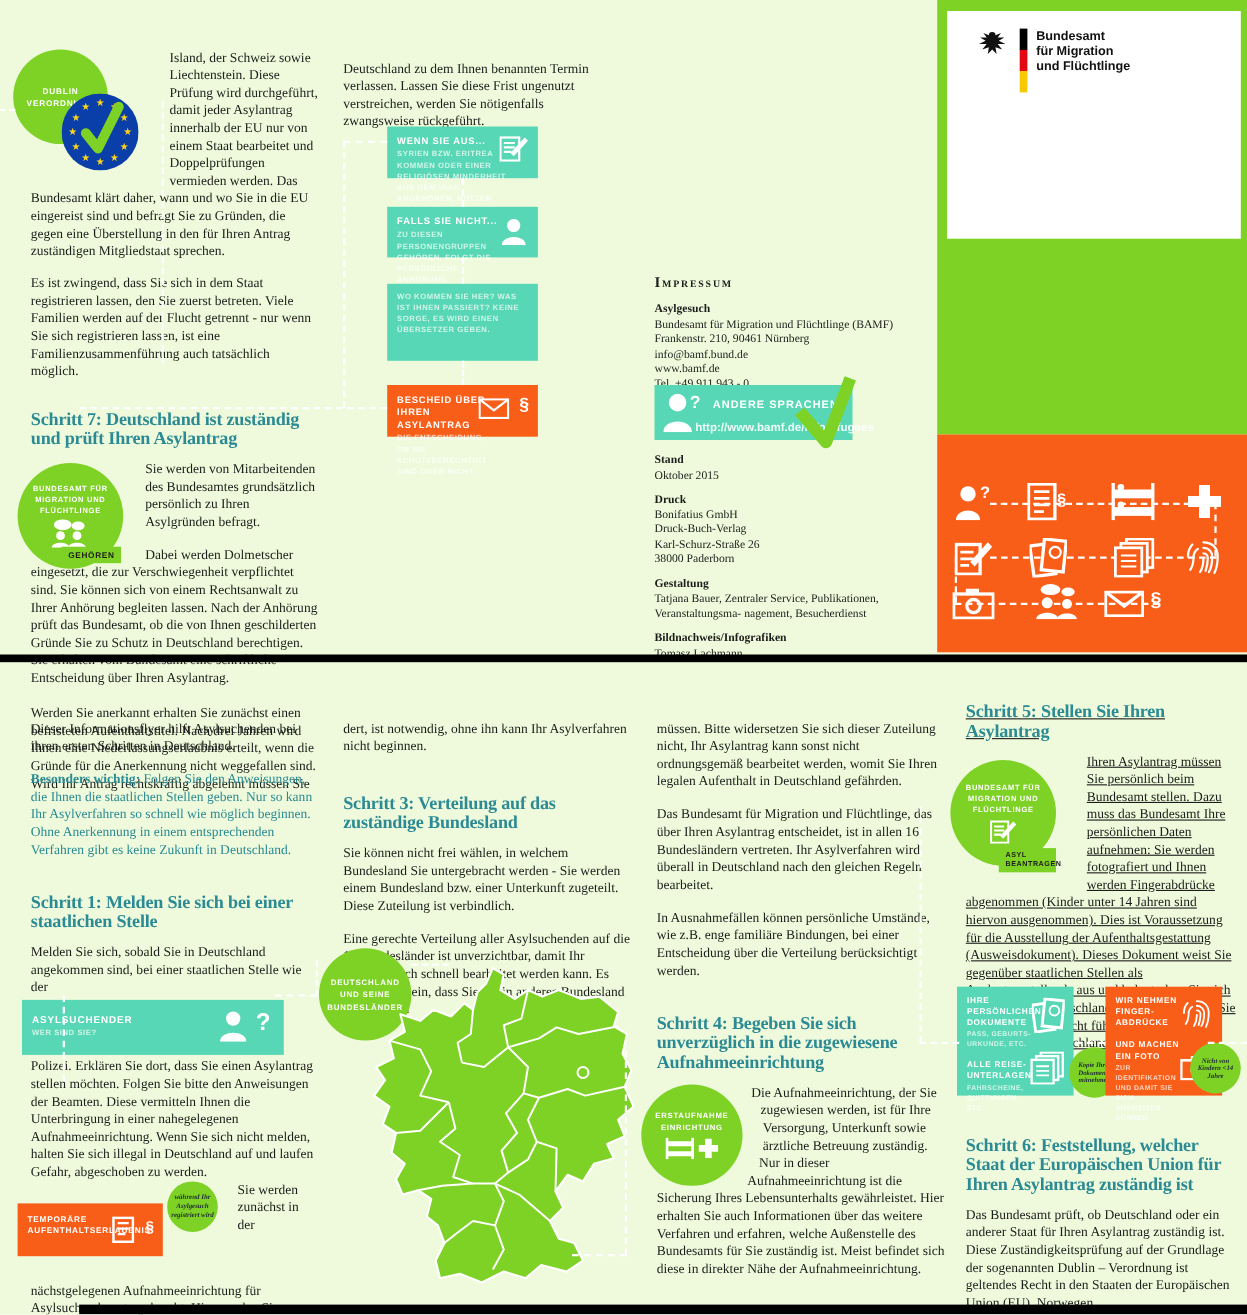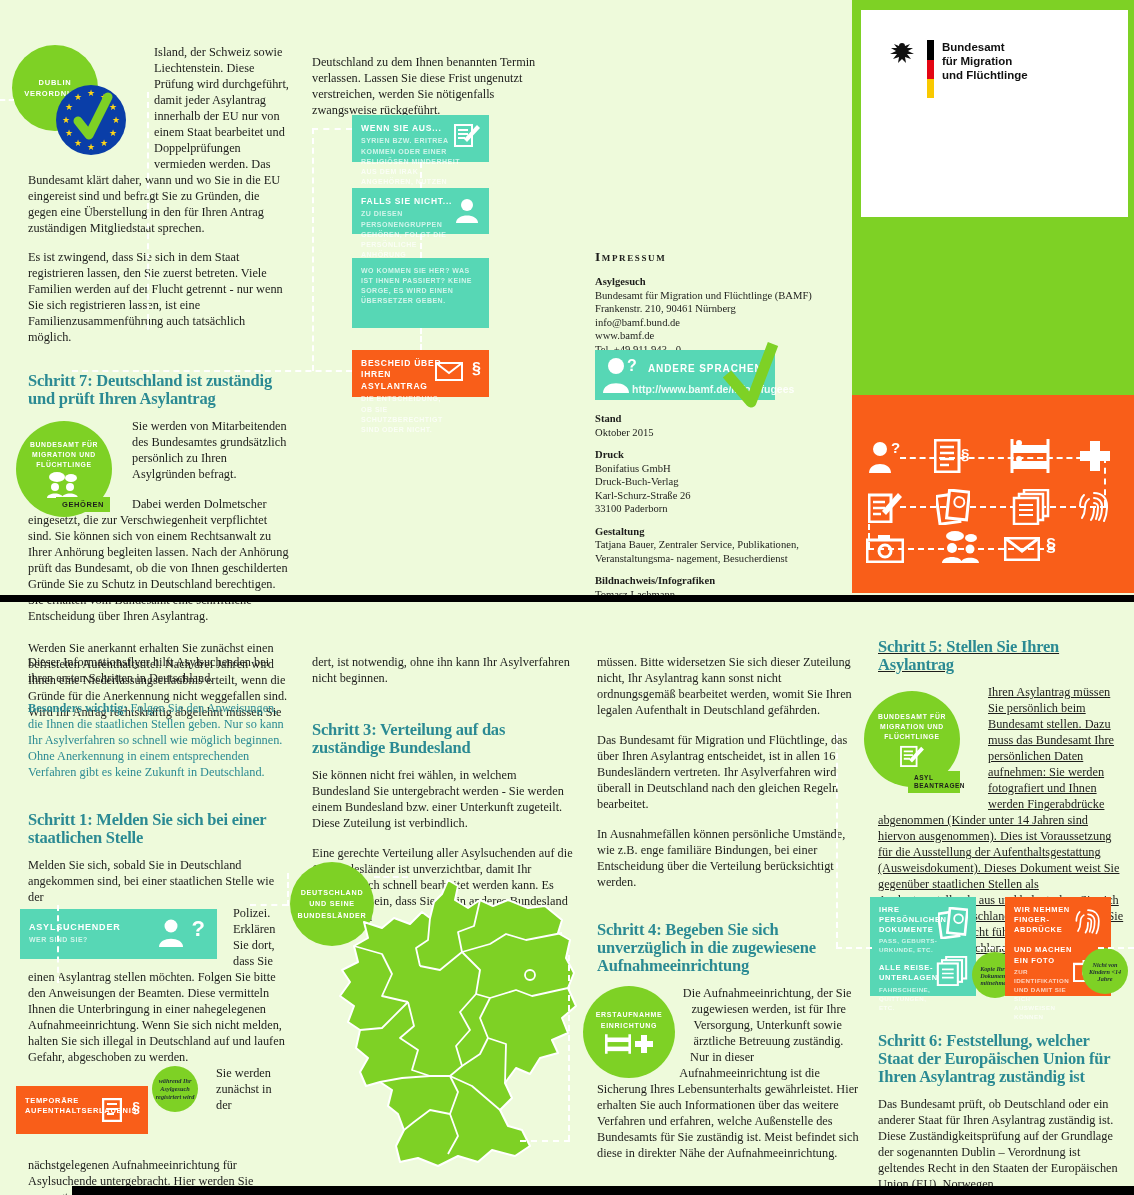--- a/index.html
+++ b/index.html
@@ -22,21 +22,21 @@
   
   .ibox{position:absolute;color:#fff;font-family:"Liberation Sans",sans-serif;padding:8px 9px;box-sizing:border-box;}
   .ibox.teal{background:#57d7b5;}
   .ibox.orange{background:#f95e19;}
   .ibox .t{font-weight:bold;font-size:8.5px;letter-spacing:.09em;line-height:1.35;margin:0 0 2px;}
   .ibox .s{font-weight:bold;font-size:7px;letter-spacing:.07em;line-height:1.45;color:rgba(255,255,255,.72);margin:0;}
   .ibox .icon{position:absolute;}
   
   .cover-panel{left:852px;top:0;width:282px;height:395px;background:#7ed125;}
   .cover-card{position:absolute;left:9px;top:10px;width:267px;height:207px;background:#fff;}
-  .logo-row{position:absolute;left:26px;top:16px;display:flex;align-items:flex-start;margin-top:14px;}
+  .logo-row{position:absolute;left:26px;top:16px;display:flex;align-items:flex-start;}
   .flagbar{width:7px;height:58px;margin:0 8px 0 10px;background:linear-gradient(#000 0 34%,#e30613 34% 67%,#f9c900 67% 100%);}
   .logo-text{font-family:"Liberation Sans",sans-serif;font-weight:bold;font-size:11.5px;line-height:1.22;color:#111;}
   .cover-title{position:absolute;left:72px;top:108px;width:190px;font-weight:bold;font-size:18.5px;line-height:1.32;color:#111;}
   .icons-panel{left:852px;top:395px;width:282px;height:198px;background:#f95e19;}
   
   .dash-h{position:absolute;border-top:2px dashed #fff;}
   .dash-v{position:absolute;border-left:2px dashed #fff;}
   .divider{left:0;top:595px;width:1134px;height:7px;background:#000;}
   .bottom-bar{left:72px;top:1186px;width:1062px;height:9px;background:#000;}
   
@@ -166,21 +166,21 @@
     </svg>
   </div>
 
   <div class="abs imp" style="left:595px;top:412px;width:252px;">
     <b style="margin-top:0;">Stand</b>
     <div>Oktober 2015</div>
     <b>Druck</b>
     <div>Bonifatius GmbH</div>
     <div>Druck-Buch-Verlag</div>
     <div>Karl-Schurz-Straße 26</div>
-    <div>33100 Paderborn</div>
+    <div>38000 Paderborn</div>
     <b>Gestaltung</b>
     <div>Tatjana Bauer, Zentraler Service, Publikationen, Veranstaltungsma- nagement, Besucherdienst</div>
     <b>Bildnachweis/Infografiken</b>
     <div>Tomasz Lachmann</div>
   </div>
 
   <div class="abs cover-panel">
     <div class="cover-card">
       <div class="logo-row">
         <svg width="30" height="30" viewBox="0 0 30 30">
@@ -281,21 +281,21 @@
   <div class="dash-h" style="left:0;top:99px;width:14px;"></div>
 
   <div class="abs divider"></div>
 
   <div class="abs body-text" style="left:28px;top:655px;width:262px;">
     <p>Dieser Informationsflyer hilft Asylsuchenden bei ihren ersten Schritten in  Deutschland.</p>
     <p class="teal-text"><b>Besonders wichtig:</b><span> Folgen Sie den Anweisungen, die Ihnen die staatlichen Stellen geben. Nur so kann Ihr Asylverfahren so schnell wie möglich beginnen. Ohne Anerkennung in einem entsprechenden Verfahren gibt es keine Zukunft in Deutschland.</span></p>
     <h2 class="step-heading" style="margin-top:30px;">Schritt 1: Melden Sie sich bei einer staatlichen Stelle</h2>
     <p style="margin-bottom:0;">Melden Sie sich, sobald Sie in Deutschland angekommen sind, bei einer staatlichen Stelle wie der</p>
     <div>
-      <div class="ibox teal fl" style="position:relative;left:-8px;width:197px;height:50px;margin:3px 8px 3px 0;">
+      <div class="ibox teal fl" style="position:relative;left:-8px;width:238px;height:50px;margin:3px 8px 3px 0;">
         <p class="t" style="font-size:9px;margin-top:4px;">ASYLSUCHENDER</p>
         <p class="s">WER SIND SIE?</p>
         <svg class="icon" style="right:34px;top:10px;" width="24px" height="28" viewBox="0 0 24 28">
           <circle cx="12" cy="7" r="6.5" fill="#fff"></circle>
             <path d="M0,28 c0,-11 24,-11 24,0 z" fill="#fff"></path>
         </svg>
         <span class="icon" style="right:12px;top:6px;color:#fff;font-size:22px;font-weight:bold;font-family:'Liberation Sans',sans-serif;">?</span>
       </div>
       <span>Polizei. Erklären Sie dort, dass Sie einen Asylantrag stellen möchten. Folgen Sie bitte den Anweisungen der  Beamten. Diese vermitteln Ihnen die Unterbringung in einer nahegelegenen Aufnahmeeinrichtung. Wenn Sie sich nicht melden, halten Sie sich illegal in Deutschland auf und laufen Gefahr, abgeschoben zu werden.</span>
     </div>

